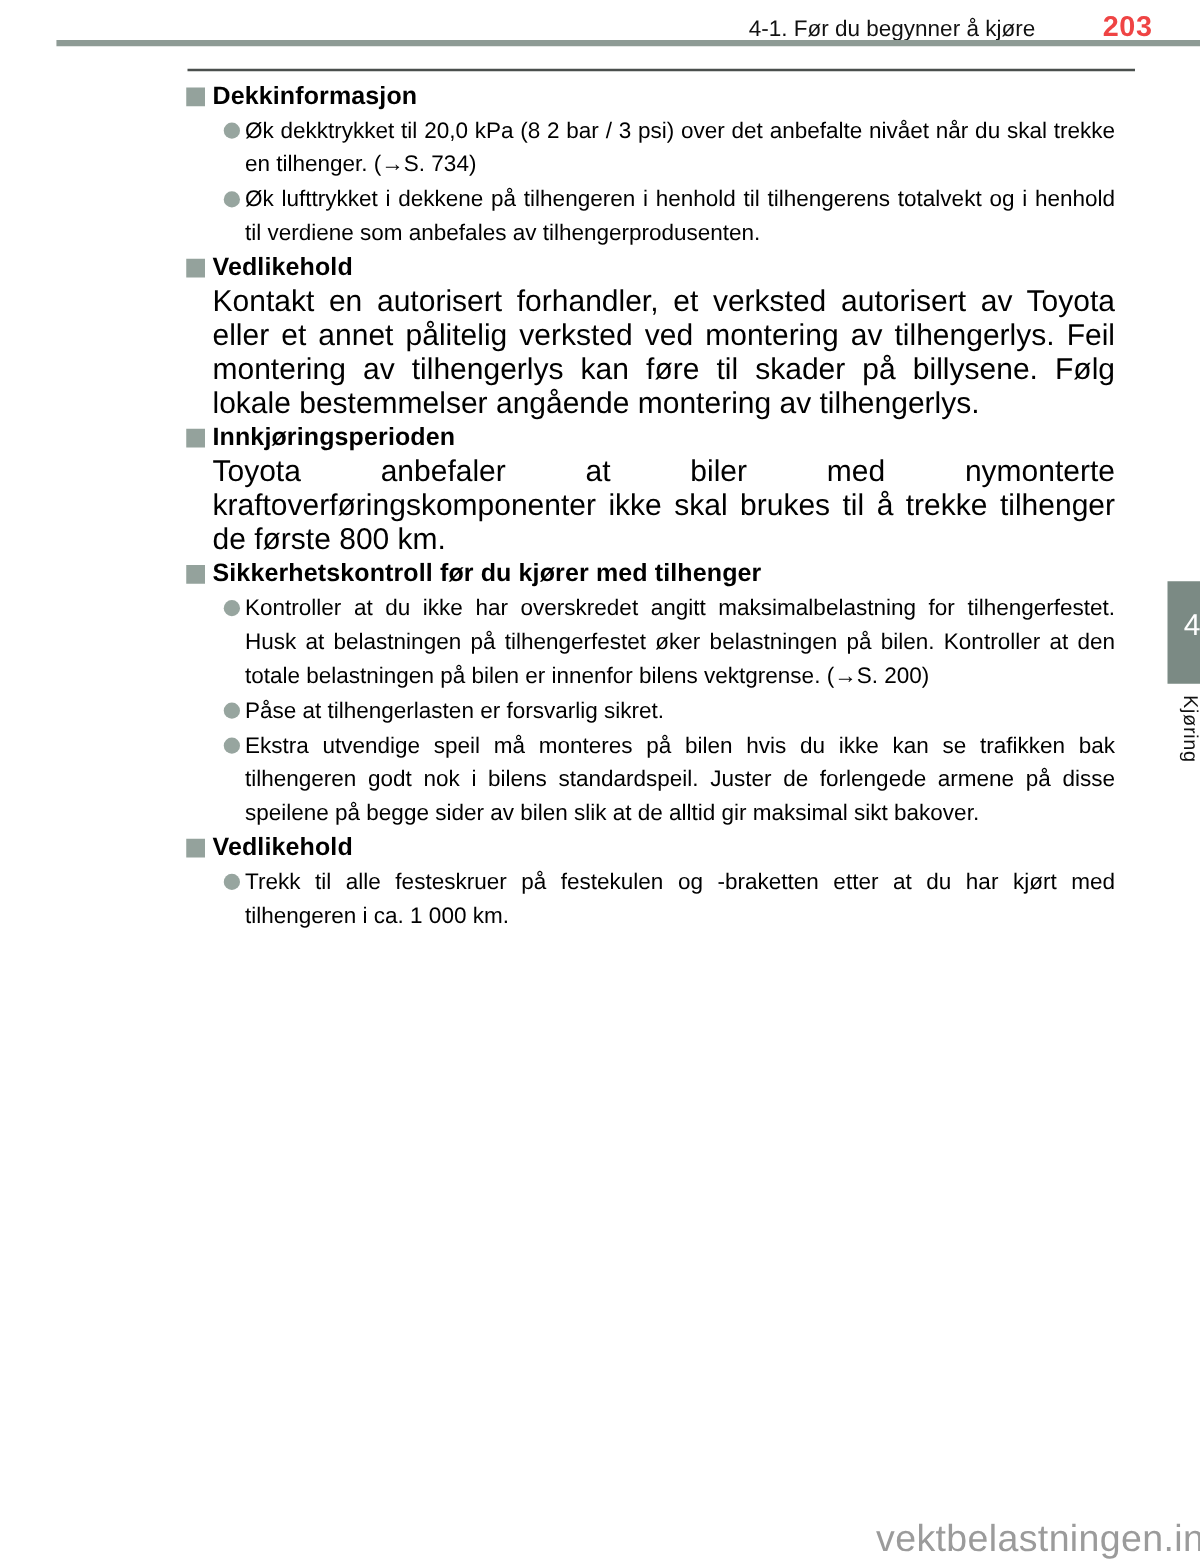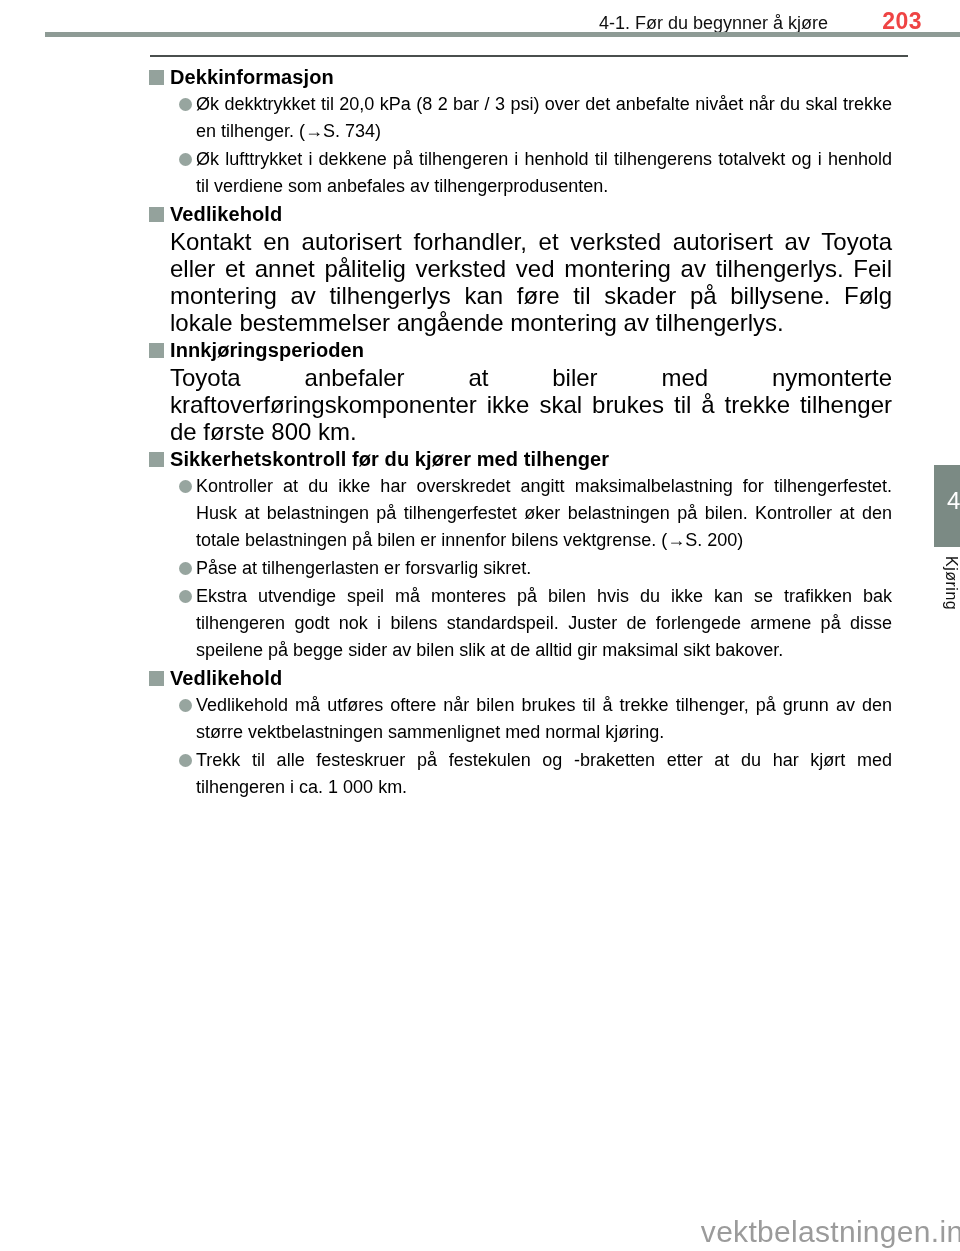--- a/index.html
+++ b/index.html
@@ -76,21 +76,20 @@
         </div>
         <div class="bullet"><span class="dot"></span><span>Kontroller at du ikke har overskredet angitt maksimalbelastning for tilhengerfestet. Husk at belastningen på tilhengerfestet øker belastningen på bilen. Kontroller at den totale belastningen på bilen er innenfor bilens vektgrense. (→S. 200)</span></div>
         <div class="bullet"><span class="dot"></span><span>Påse at tilhengerlasten er forsvarlig sikret.</span></div>
         <div class="bullet"><span class="dot"></span><span>Ekstra utvendige speil må monteres på bilen hvis du ikke kan se trafikken bak tilhengeren godt nok i bilens standardspeil. Juster de forlengede armene på disse speilene på begge sider av bilen slik at de alltid gir maksimal sikt bakover.</span></div>
       </section>
       <section>
         <div class="sec-head">
           <span class="sq"></span>
           <span class="sec-title">Vedlikehold</span>
         </div>
-        <div class="bullet"><span class="dot"></span><span>Vedlikehold må utføres oftere når bilen brukes til å trekke tilhenger, på grunn av den større vektbelastningen sammenlignet med normal kjøring.</span></div>
         <div class="bullet"><span class="dot"></span><span>Trekk til alle festeskruer på festekulen og -braketten etter at du har kjørt med tilhengeren i ca. 1 000 km.</span></div>
       </section>
     </div>
 
   <div class="tab">
     <span>4</span>
   </div>
   <div class="tab-label">Kjøring</div>
 
   <div class="watermark">vektbelastningen.info</div>

